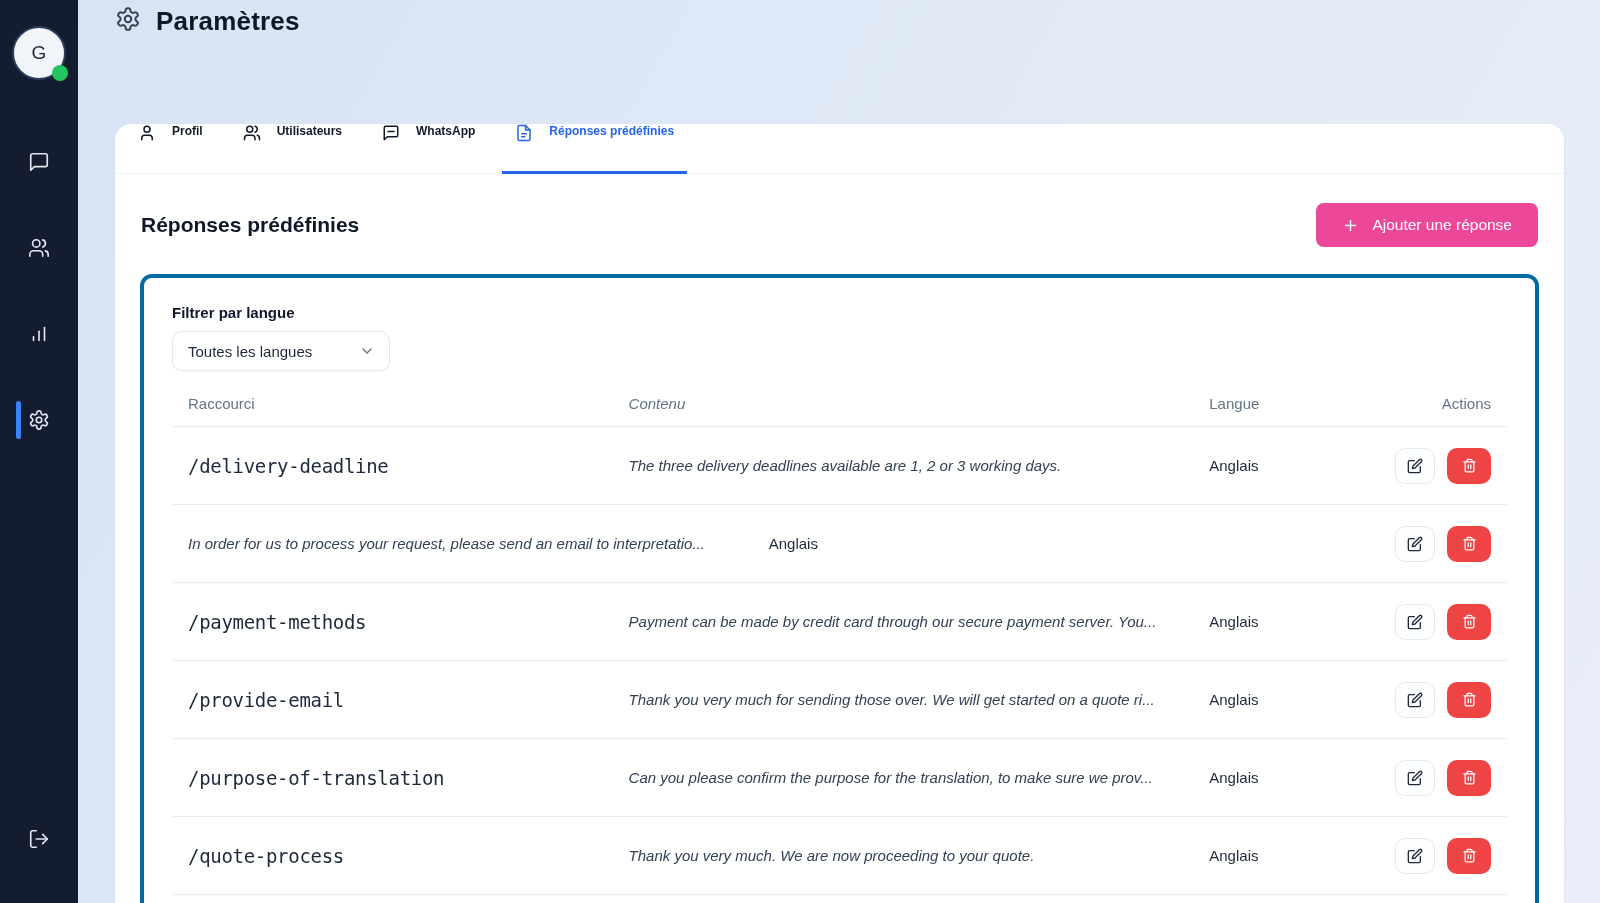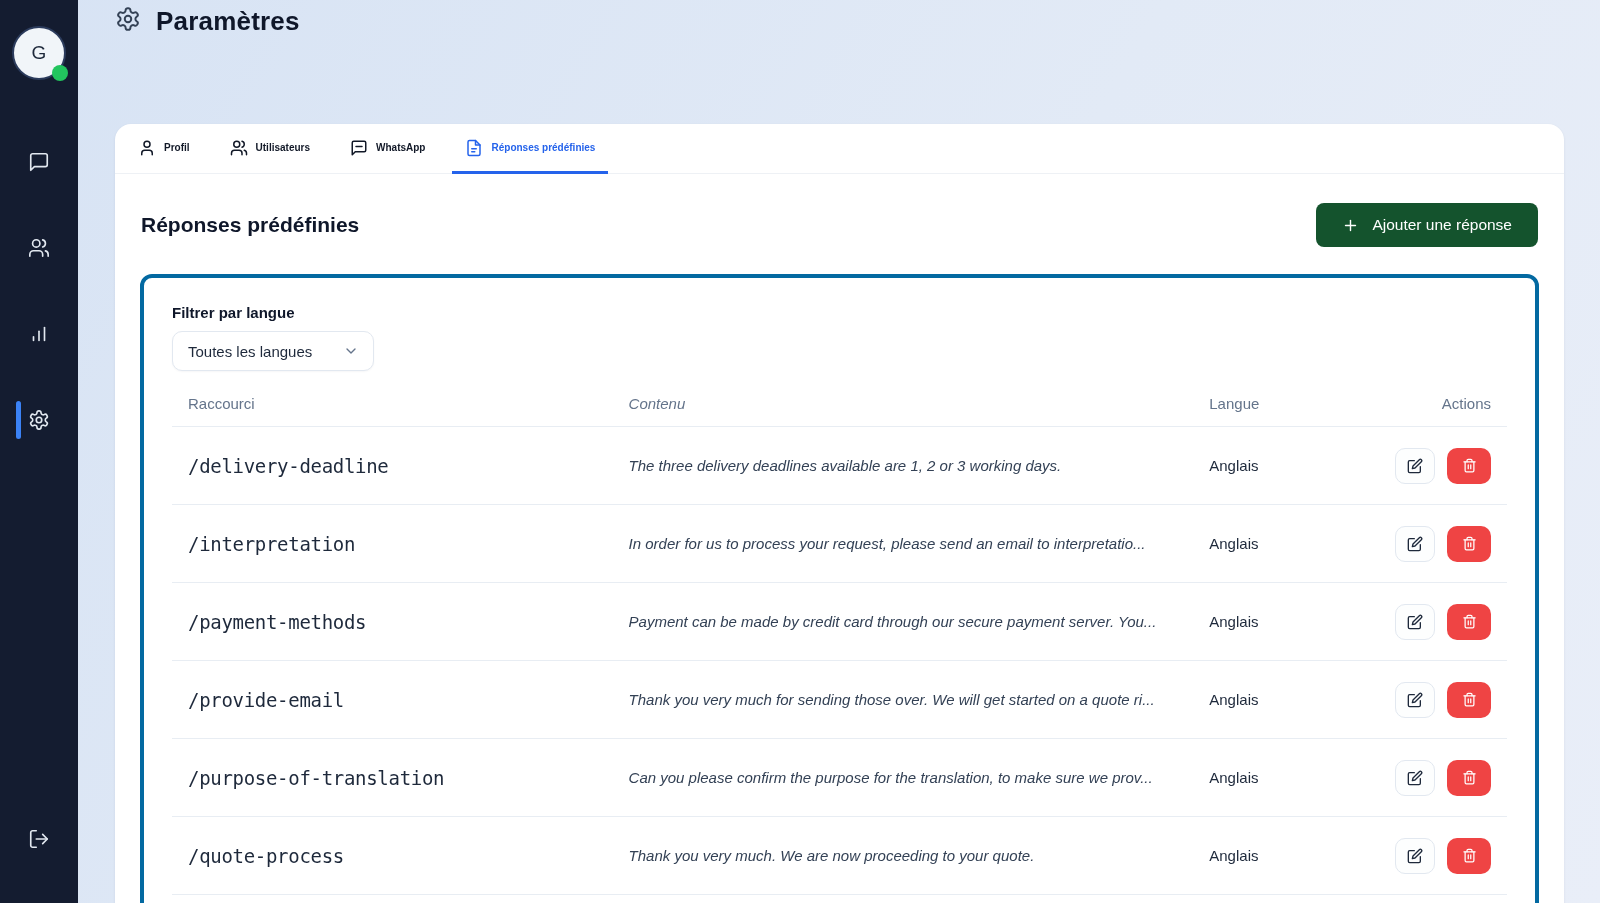--- a/index.html
+++ b/index.html
@@ -54,51 +54,51 @@
     box-shadow: 0 1px 3px rgba(15,23,42,.07);
     height: 830px; overflow: hidden;
   }
 
   
   .tabbar {
     display: flex; align-items: stretch; gap: 14px;
     padding: 0 10px; border-bottom: 1px solid #eef1f5; height: 50px;
   }
   .tab {
-    display: flex; align-items: center; gap: 8px;
+    display: flex; align-items: flex-start; gap: 16px;
     padding: 0 13px; background: none; border: none; cursor: pointer;
     font-family: "Liberation Sans", sans-serif;
-    font-size: 10px; font-weight: 600; color: #111827;
+    font-size: 12px; font-weight: 600; color: #111827;
     border-bottom: 3px solid transparent; margin-bottom: -1px;
   }
   .tab svg { width: 18px; height: 18px; }
   .tab.active { color: #2563eb; border-bottom-color: #2563eb; }
 
   
   .section-head {
     display: flex; align-items: center; justify-content: space-between;
     padding: 29px 26px 27px 26px;
   }
   .section-title { font-size: 21px; font-weight: 700; color: #0f172a; }
   .add-btn {
     display: flex; align-items: center; gap: 13px;
-    background: #14532d; color: #ffffff; border: none; border-radius: 8px;
+    background: #ec4899; color: #ffffff; border: none; border-radius: 8px;
     height: 44px; padding: 0 26px; font-size: 15.5px; cursor: pointer;
     font-family: "Liberation Sans", sans-serif;
   }
   .add-btn svg { width: 17px; height: 17px; }
 
   
   .panel {
     margin: 0 25px; border: 4px solid #0369a1; border-radius: 12px;
     padding: 26px 28px; height: 640px;
   }
   .filter-label { font-size: 15px; font-weight: 700; color: #0f172a; margin-bottom: 10px; }
   .lang-select {
-    width: 202px; height: 40px; border: 1px solid #e2e8f0; border-radius: 10px;
+    width: 218px; height: 40px; border: 1px solid #e2e8f0; border-radius: 10px;
     display: flex; align-items: center; justify-content: space-between;
     padding: 0 14px 0 15px; font-size: 15px; color: #1e293b; cursor: pointer;
     background: #ffffff; box-shadow: 0 1px 2px rgba(15,23,42,.04);
   }
   .lang-select svg { width: 16px; height: 16px; color: #64748b; }
 
   
   .table { margin-top: 24px; }
   .t-head { display: flex; border-bottom: 1px solid #e8edf3; padding-bottom: 14px; }
   .t-head > div { font-size: 15px; color: #64748b; }
@@ -293,21 +293,20 @@
                         <path d="M10 11v6"></path>
                         <path d="M14 11v6"></path>
                       </svg>
           </span>
         </button>
       </div>
     </div>
   </div>
 
   <div class="t-row">
-    <div class="c-shortcut">/interpretation</div>
     <div class="c-content">In order for us to process your request, please send an email to interpretatio...</div>
     <div class="c-lang">Anglais</div>
     <div class="c-actions">
       <div class="actions-wrap">
         <button class="btn-edit">
           <span>
             <svg viewBox="0 0 24 24" fill="none" stroke="currentColor" stroke-width="2" stroke-linecap="round" stroke-linejoin="round">
                         <path d="M11 4H4a2 2 0 0 0-2 2v14a2 2 0 0 0 2 2h14a2 2 0 0 0 2-2v-7"></path>
                         <path d="M18.5 2.5a2.12 2.12 0 0 1 3 3L12 15l-4 1 1-4z"></path>
                       </svg>

